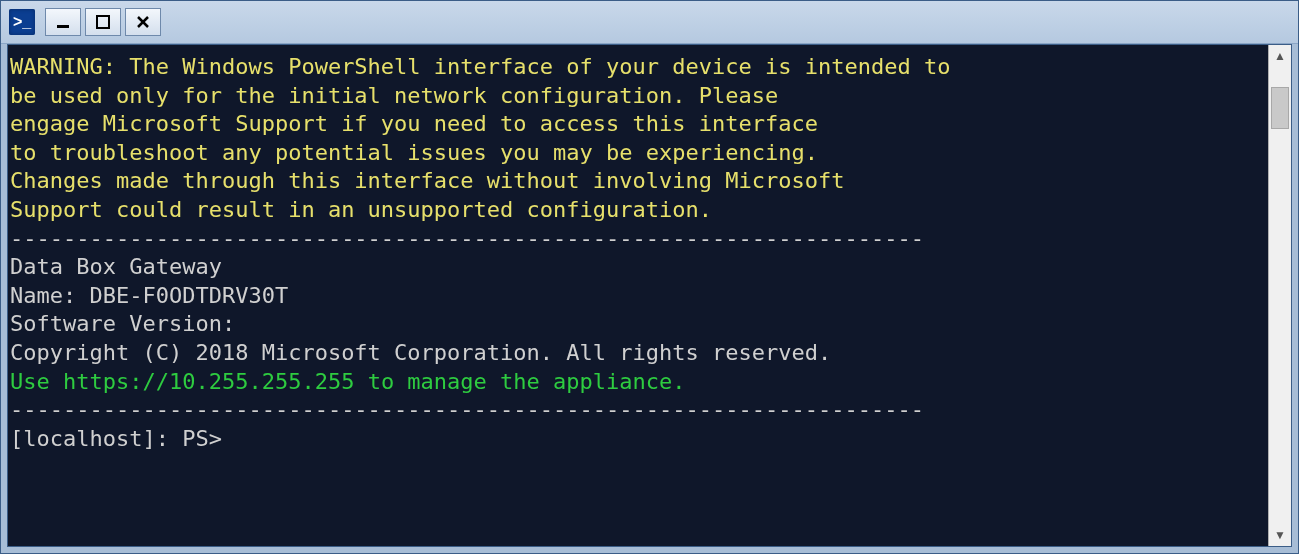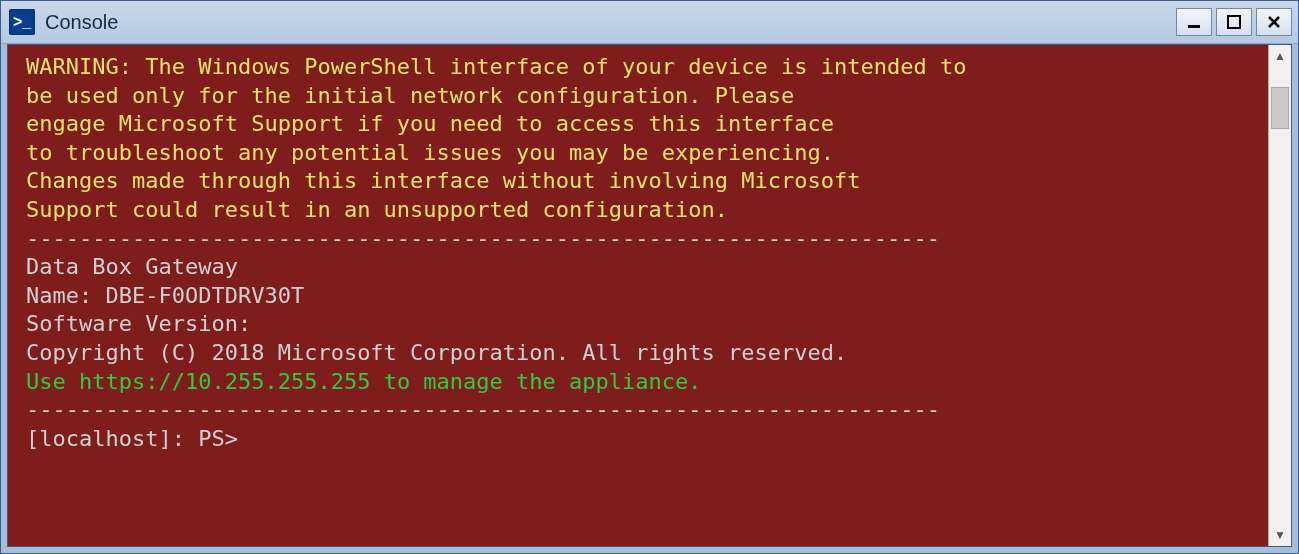--- a/index.html
+++ b/index.html
@@ -67,26 +67,26 @@
   .win-btn svg { display: block; }
   .client-area {
     flex: 1;
     display: flex;
     background: #000;
     border: 1px solid #3b5d87;
     margin: 0 6px 6px 6px;
   }
   .terminal {
     flex: 1;
-    background: #7f1d1d;
+    background: #0f172a;
     color: #cccccc;
     font-family: Consolas, "Lucida Console", monospace;
     font-size: 22px;
     line-height: 1.3;
-    padding: 8px 18px;
+    padding: 8px 2px;
     white-space: pre-wrap;
     overflow: hidden;
   }
   .warn { color: #e7e06b; }
   .info { color: #d0d0d0; }
   .green { color: #2ecc40; }
   .prompt { color: #d0d0d0; }
   .scrollbar {
     width: 22px;
     background: #f0f0f0;
@@ -113,21 +113,20 @@
     background: #c9c9c9;
     border: 1px solid #a8a8a8;
   }
 </style>
 </head>
 <body>
 
 <div class="window">
   <div class="titlebar">
     <div class="app-icon">&gt;_</div>
-    <div class="title">Console</div>
     <div class="win-buttons">
       <div class="win-btn">
         <svg width="14" height="14" viewBox="0 0 14 14">
             <rect x="1" y="10" width="12" height="3" fill="#000"></rect>
           </svg>
       </div>
       <div class="win-btn">
         <svg width="14" height="14" viewBox="0 0 14 14">
             <rect x="1" y="1" width="12" height="12" fill="none" stroke="#000" stroke-width="2"></rect>
           </svg>

